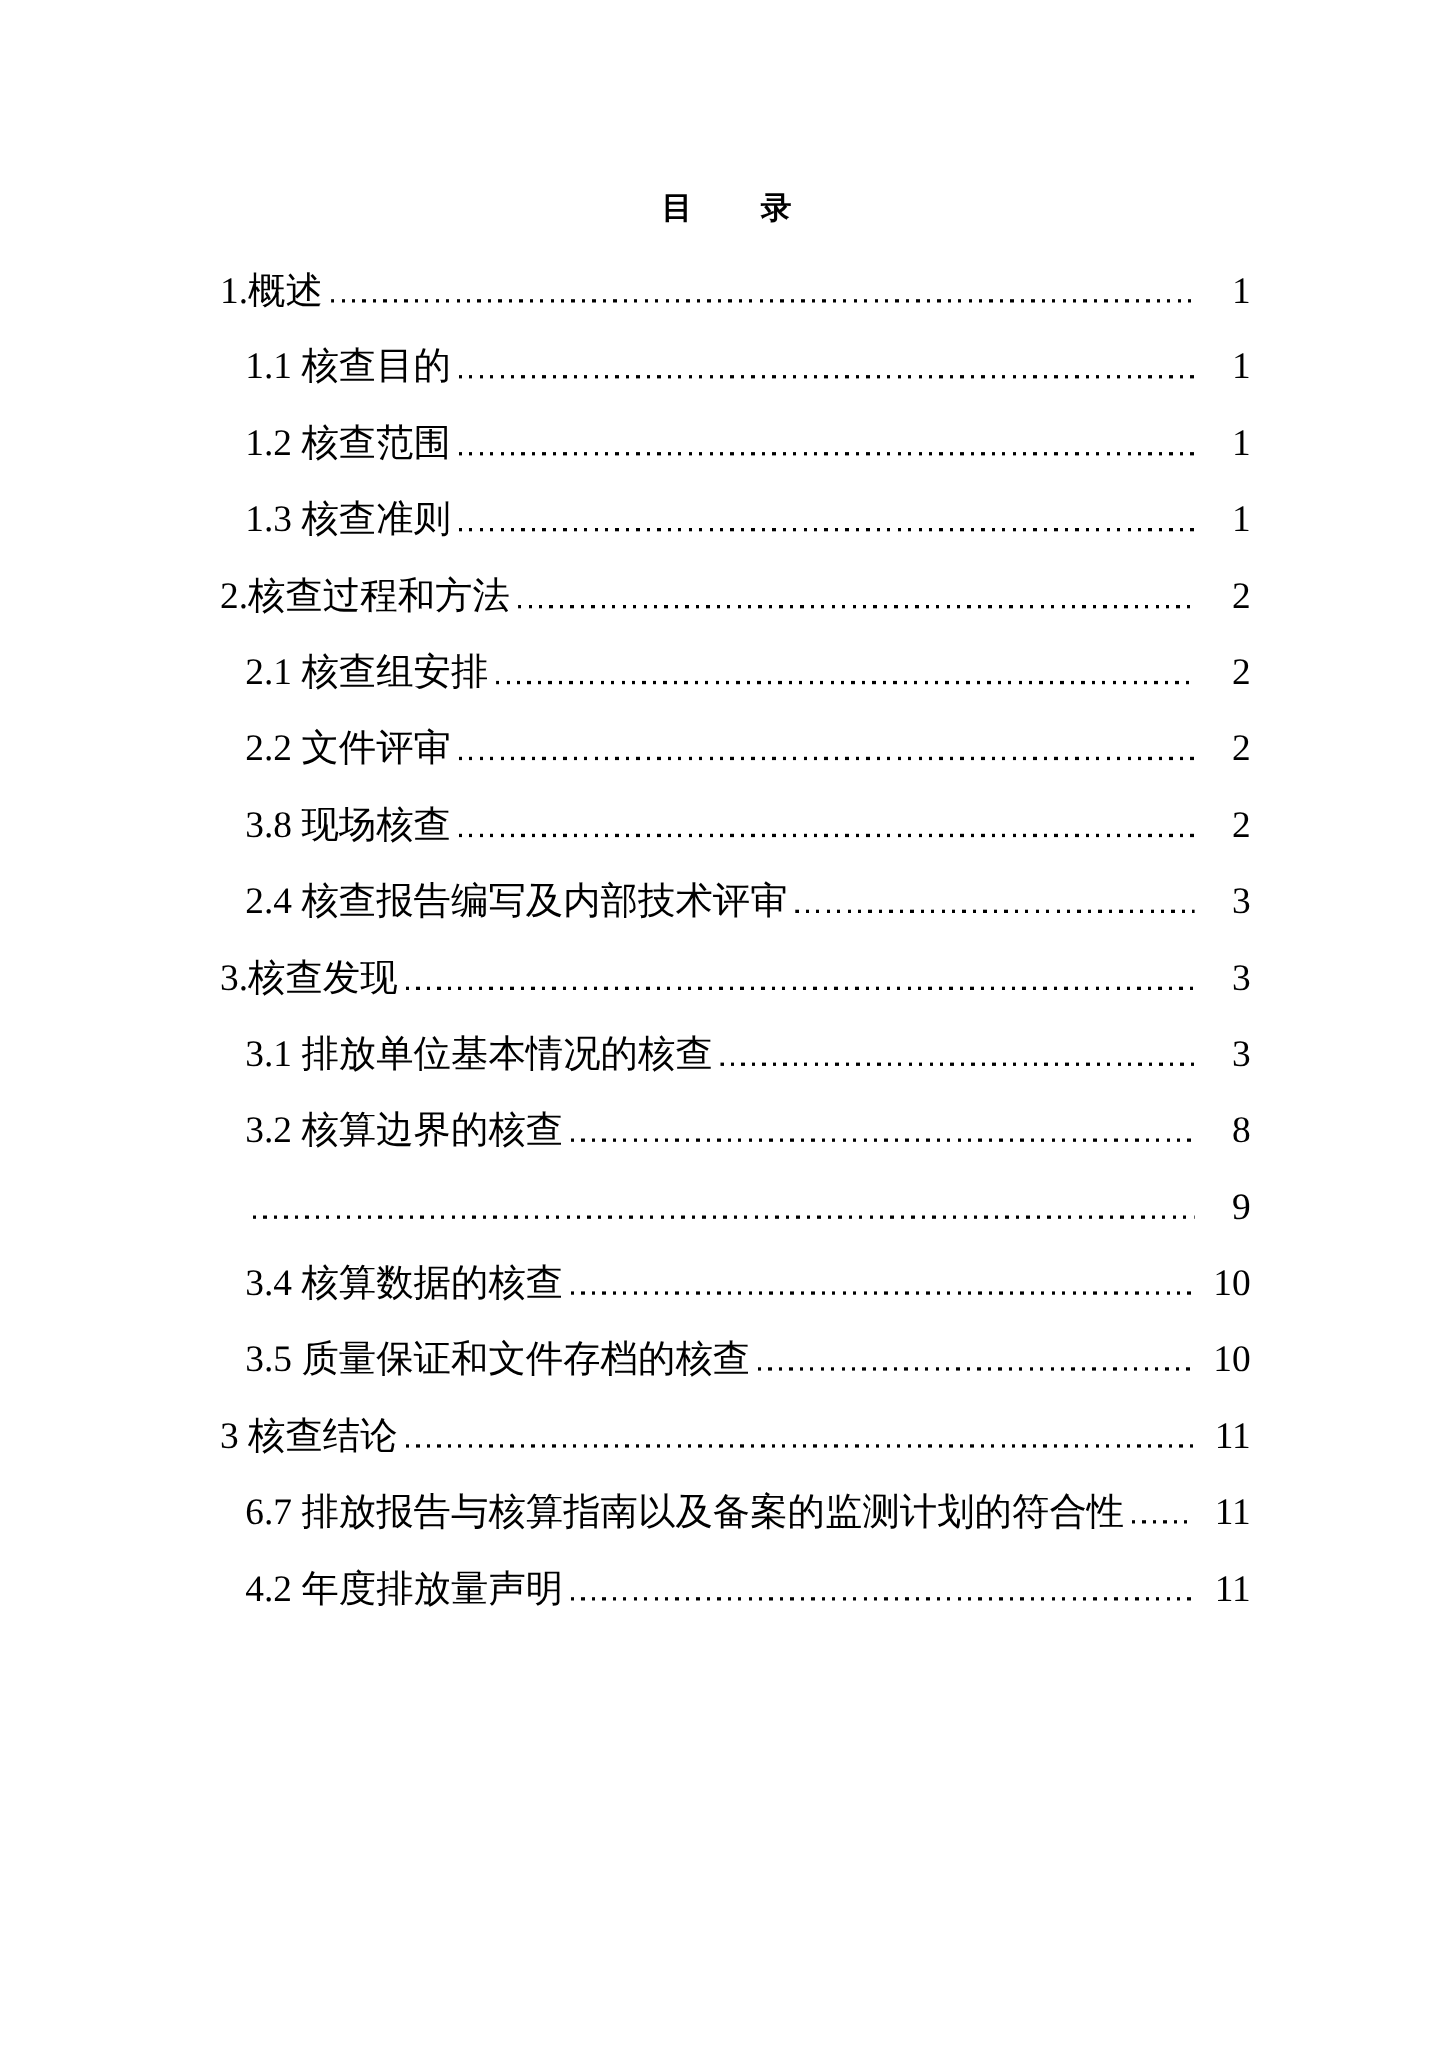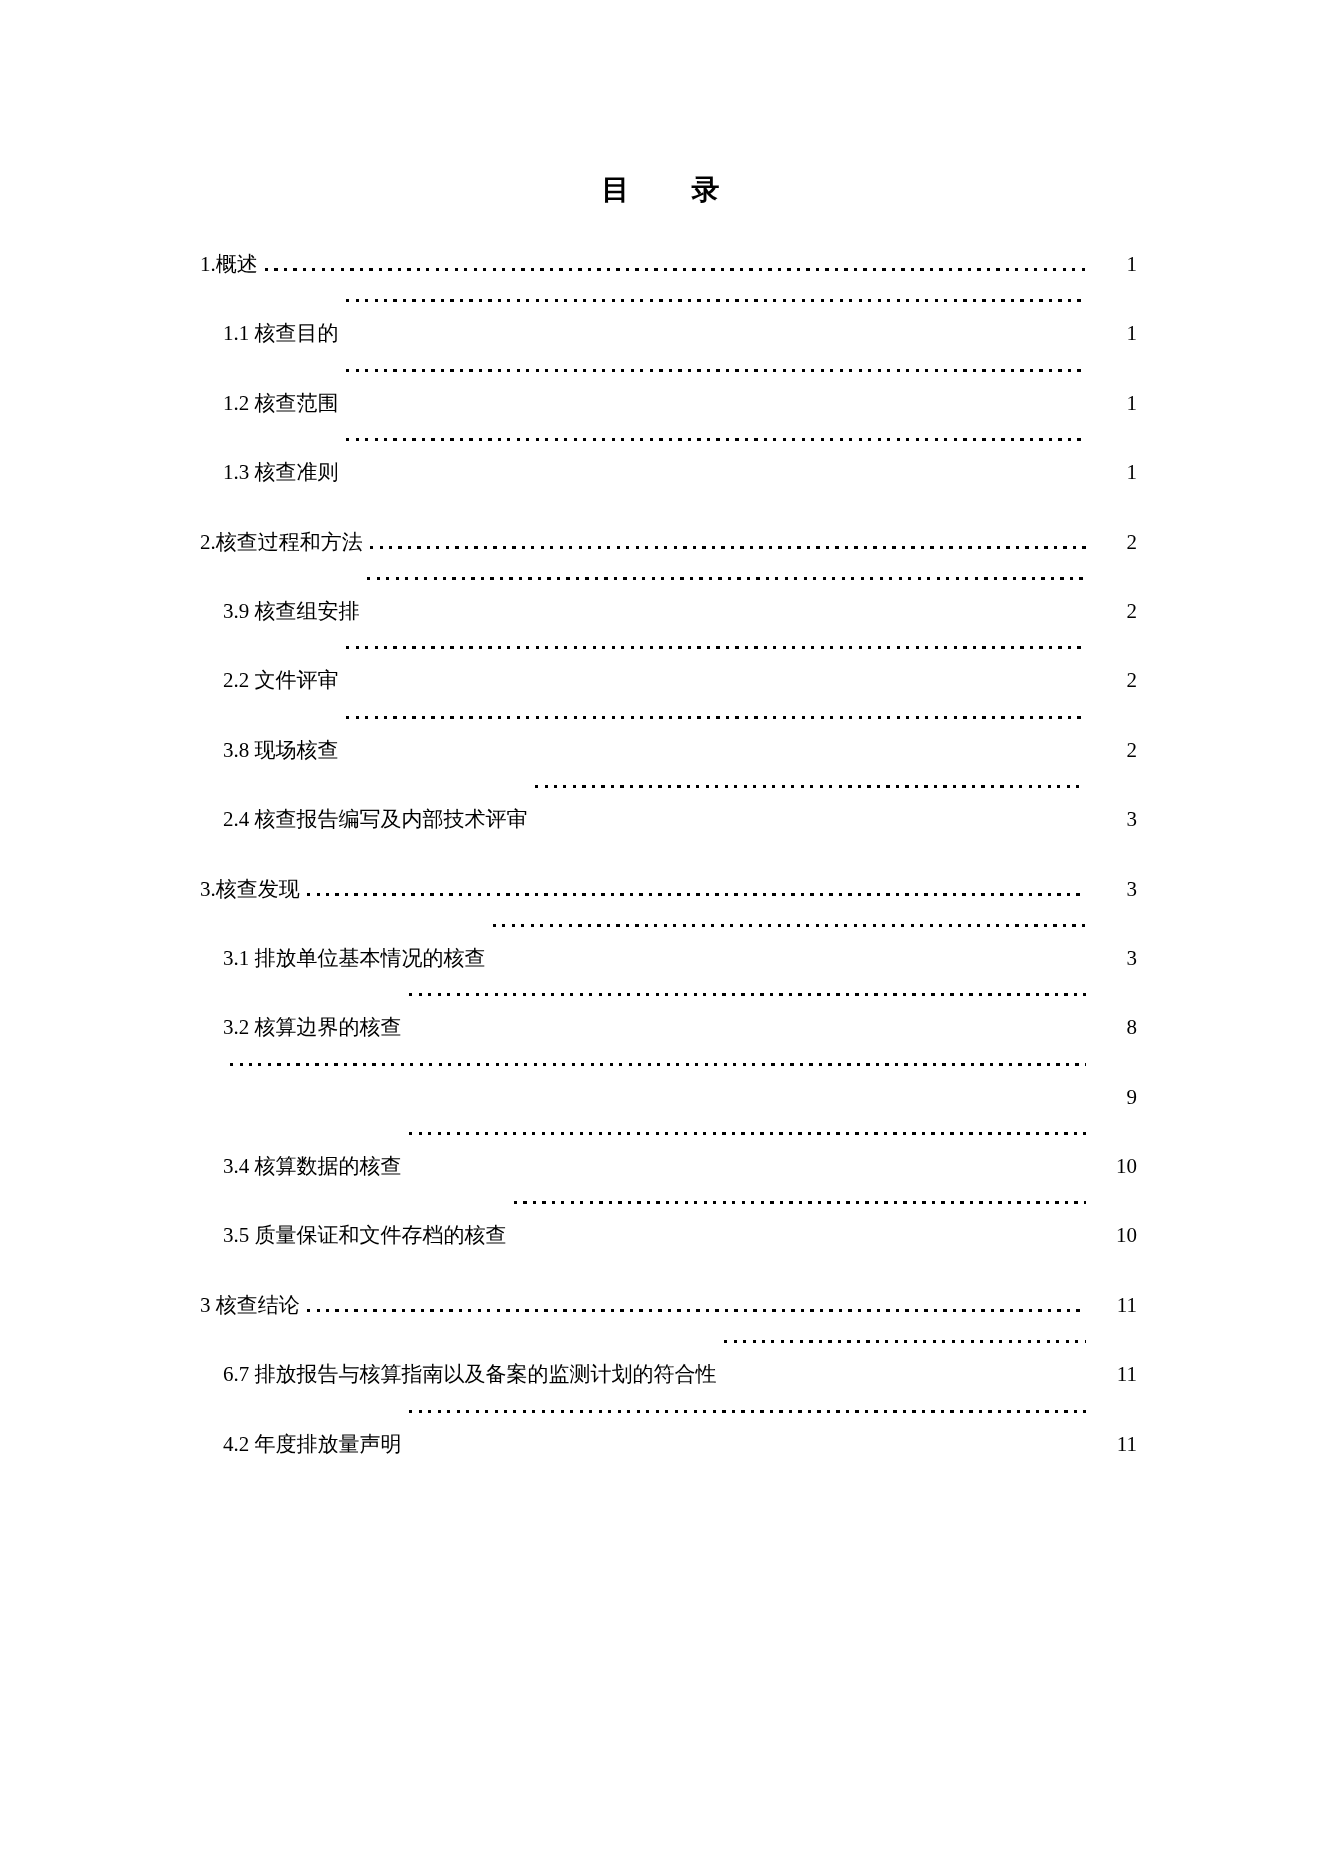--- a/index.html
+++ b/index.html
@@ -26,25 +26,25 @@
     letter-spacing: 2px;
   }
   .toc {
     margin: 26px 186px 0 200px; 
   }
   .toc-row {
     display: flex;
     align-items: baseline;
     height: 69.4px;
     line-height: 69.4px;
-    font-size: 21px;
+    font-size: 34px;
     text-decoration: none;
     color: #000000;
   }
-  .toc-row.level-2 { padding-left: 23px; align-items: flex-end; }
+  .toc-row.level-2 { padding-left: 23px; }
   .toc-label {
     white-space: nowrap;
     flex: 0 0 auto;
   }
   .dot-leader {
     flex: 1 1 auto;
     height: 3px;
     align-self: baseline;            
     background-image: repeating-linear-gradient(to right, #000 0 3px, transparent 3px 9.5px);
     margin: 0 5px 0 7px;
@@ -87,21 +87,21 @@
     <span class="toc-page">1</span>
   </a>
 
   <a class="toc-row level-1" href="#">
     <span class="toc-label">2.核查过程和方法</span>
     <span class="dot-leader"></span>
     <span class="toc-page">2</span>
   </a>
 
   <a class="toc-row level-2" href="#">
-    <span class="toc-label">3.9 核查组安排</span>
+    <span class="toc-label">2.1 核查组安排</span>
     <span class="dot-leader"></span>
     <span class="toc-page">2</span>
   </a>
 
   <a class="toc-row level-2" href="#">
     <span class="toc-label">2.2 文件评审</span>
     <span class="dot-leader"></span>
     <span class="toc-page">2</span>
   </a>
 

